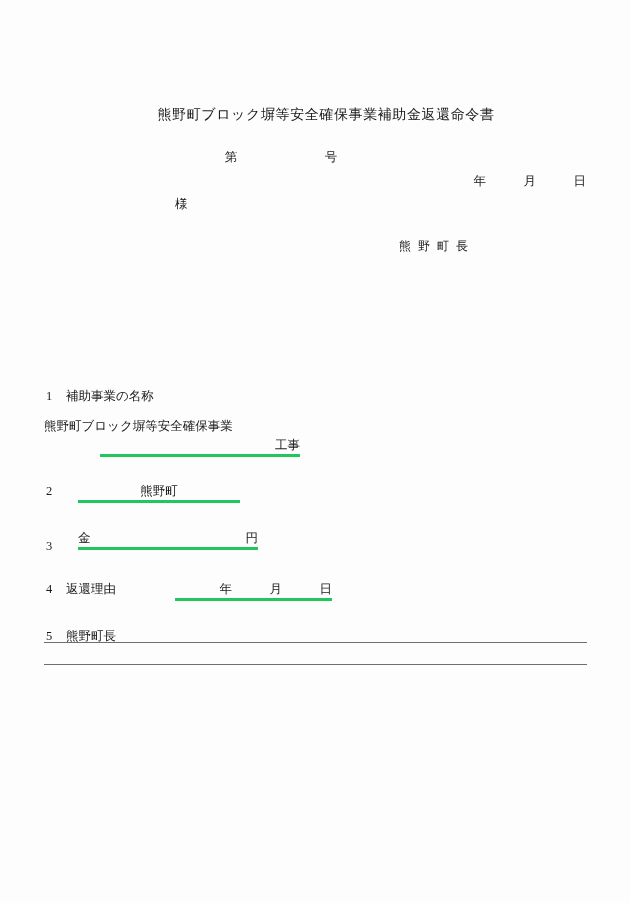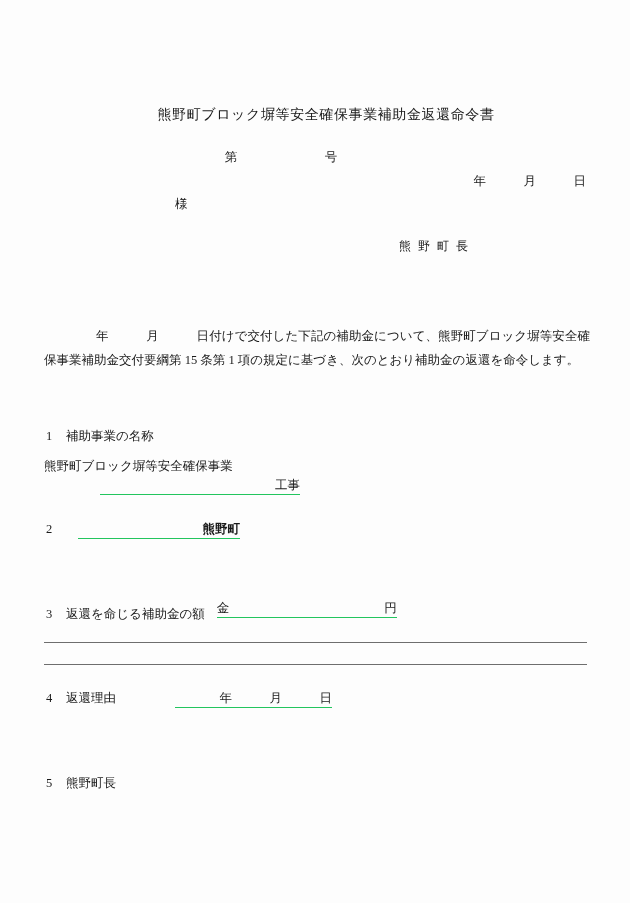--- a/index.html
+++ b/index.html
@@ -87,30 +87,30 @@
     width: 630px;
   }
   .item { position: relative; font-size: 12.5px; }
   .item-row { display: flex; align-items: baseline; }
   .num {
     display: inline-block;
     width: 20px;
     margin-left: 46px;
     flex: none;
   }
-  .label { white-space: pre; margin-top: 40px; }
+  .label { white-space: pre; }
 
   .ul {
     display: inline-block;
-    border-bottom: 1px solid #22c55e;
+    border-bottom: 3px solid #22c55e;
     text-align: right;
     vertical-align: baseline;
     white-space: pre;
   }
-  .ul.left { text-align: right; font-weight: bold; }
+  .ul.left { text-align: center; }
 
   
   .item1 { margin-bottom: 0; }
   .item1-name { margin-left: 44px; margin-top: 13px; }
   .item1-ul { margin-left: 100px; margin-top: 2px; width: 200px; }
 
   
   .item2 { margin-top: 26px; }
   .item2-ul { width: 162px; margin-left: 0; }
 
@@ -145,21 +145,20 @@
   <div class="abs doc-title">熊野町ブロック塀等安全確保事業補助金返還命令書</div>
 
   <div class="abs doc-number">第　　　　　　　号</div>
 
   <div class="abs doc-date">年　　　月　　　日</div>
 
   <div class="abs addressee">様</div>
 
   <div class="abs issuer">熊野町長</div>
 
-  <div class="body-block"><span class="indent"></span><span>年　　　月　　　日付けで交付した下記の補助金について、熊野町ブロック塀等安全確保事業補助金交付要綱第 15 条第 1 項の規定に基づき、次のとおり補助金の返還を命令します。</span></div>
 
   <div class="items">
 
     <div class="item item1">
       <div class="item-row">
         <span class="num">1</span>
         <span class="label">補助事業の名称</span>
       </div>
       <div class="item1-name">熊野町ブロック塀等安全確保事業</div>
       <div class="ul item1-ul">工事</div>
@@ -169,21 +168,20 @@
       <div class="item-row">
         <span class="num">2</span>
         <span style="display:inline-block;width:12px;flex:none;"></span>
         <span class="ul left item2-ul">熊野町</span>
       </div>
     </div>
 
     <div class="item item3">
       <div class="item-row">
         <span class="num">3</span>
-        <span class="label">返還を命じる補助金の額</span>
         <span style="display:inline-block;width:12px;flex:none;"></span>
         <span class="ul item3-ul"><span class="kin">金</span><span class="yen">円</span></span>
       </div>
     </div>
 
     <div class="item item4">
       <div class="item-row">
         <span class="num">4</span>
         <span class="label">返還理由</span>
         <span class="ul item4-ul">年　　　月　　　日</span>

